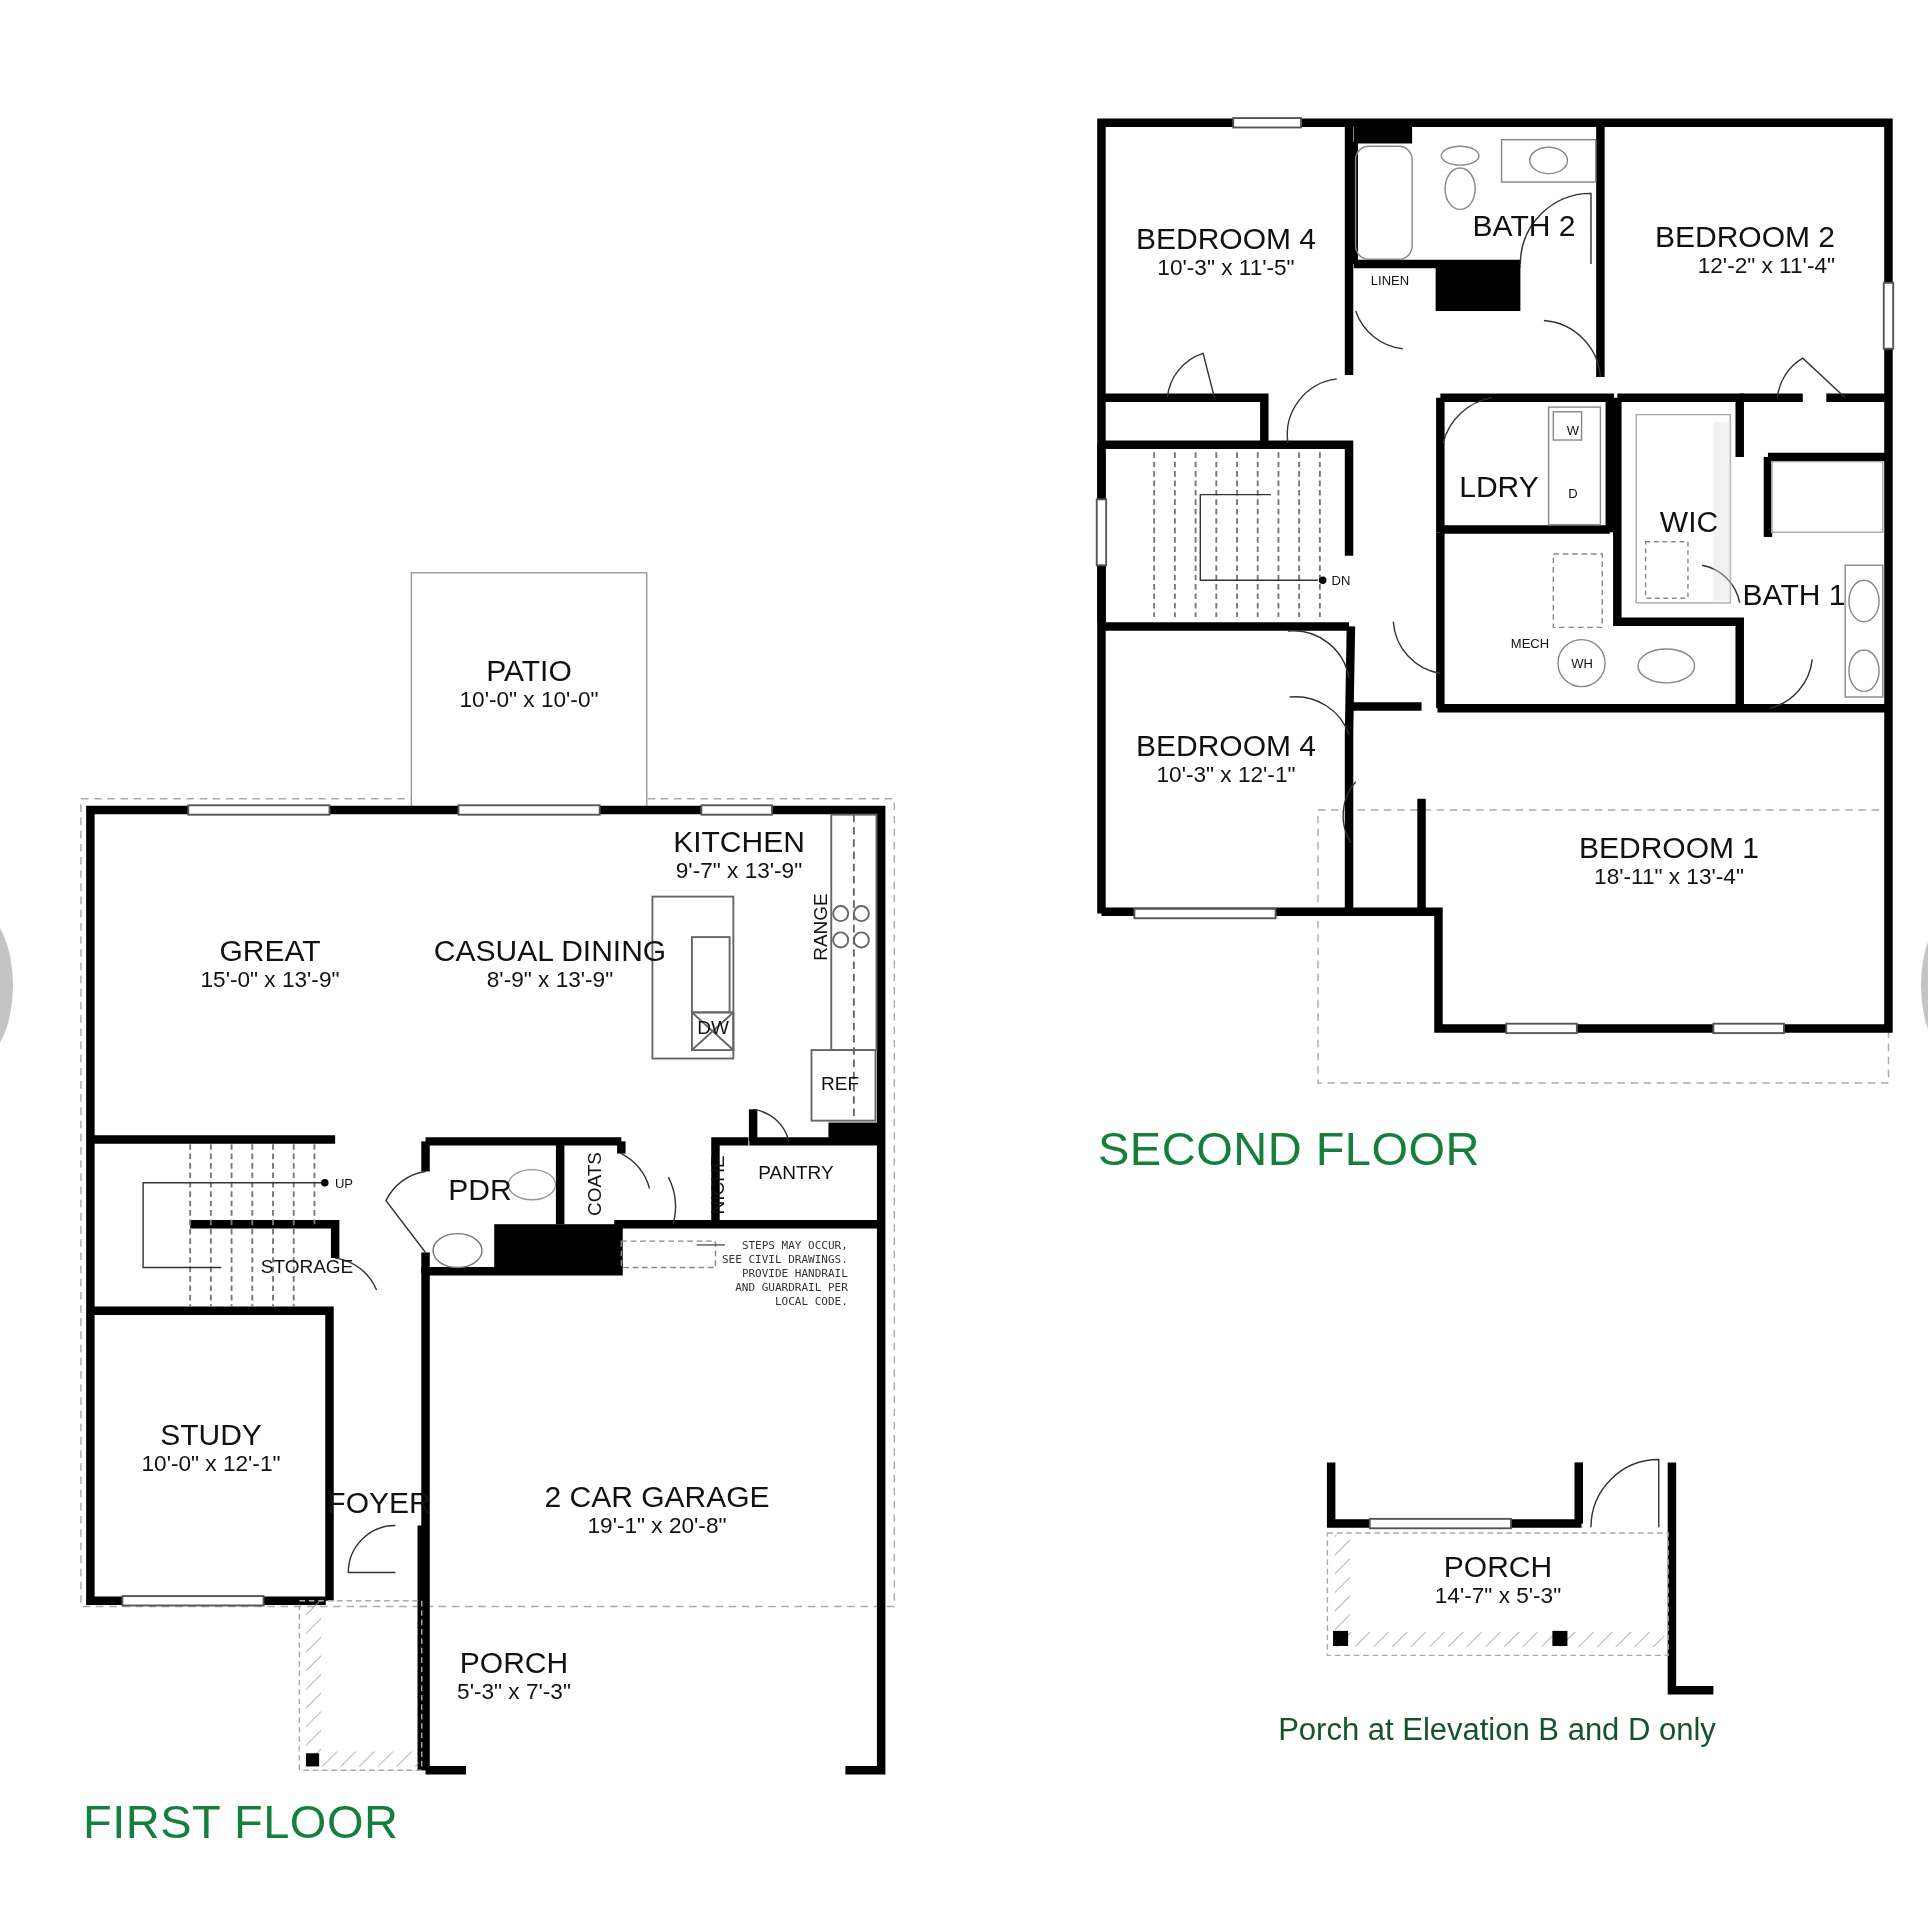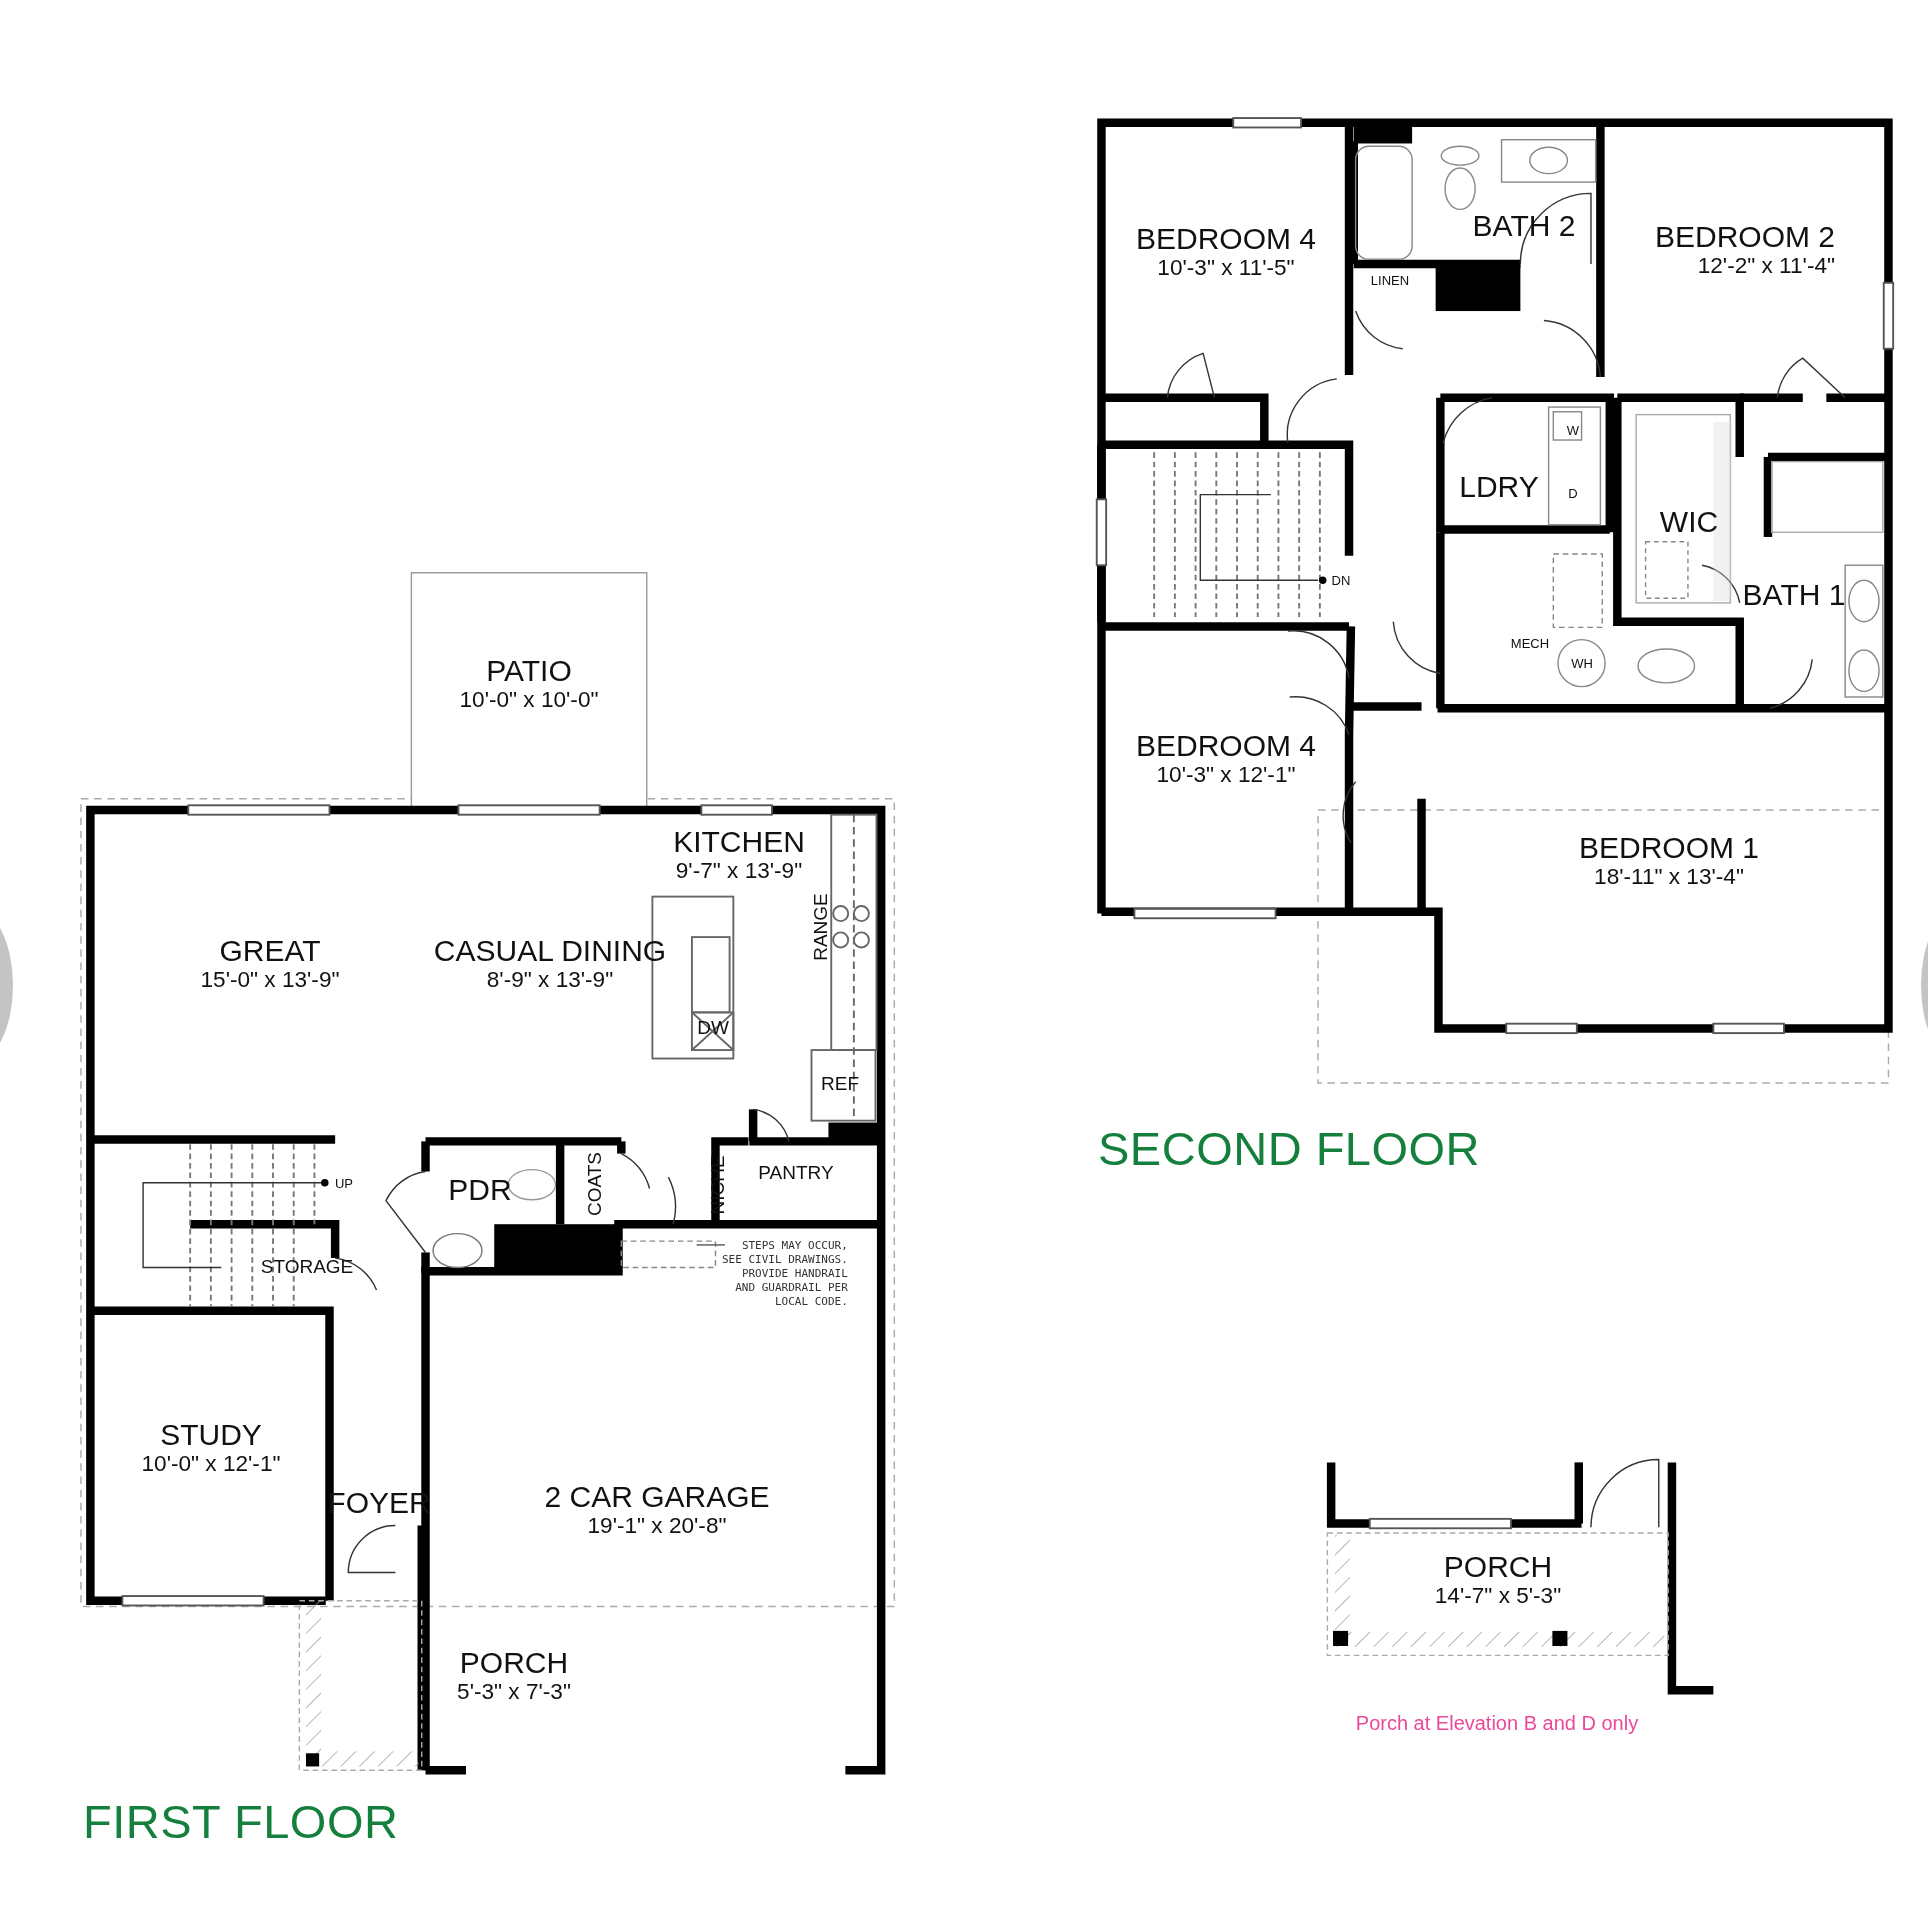--- a/index.html
+++ b/index.html
@@ -11,21 +11,21 @@
   .room-name { font-size:30px; }
   .room-dim { font-size:22.6px; display:block; margin-top:1.9px; }
   .small { font-size:19px; }
   .tiny { font-size:13px; }
   .vert { transform:translate(-50%,-50%) rotate(-90deg); }
   .floor-title { position:absolute; font-size:47px; color:#15803d; letter-spacing:0.5px; }
   .note { position:absolute; font-size:11px; line-height:14px; color:#333;
           font-family:"DejaVu Sans Mono", monospace; text-transform:uppercase;text-align:right; }
   .nav-arrow { position:absolute; width:75px; height:151px; border-radius:50%;
                background:#c4c4c4; }
-  .caption { position:absolute; font-size:20px; color:#ec4899; transform:translateX(-50%); white-space:nowrap; }
+  .caption { position:absolute; font-size:31px; color:#14532d; transform:translateX(-50%); white-space:nowrap; }
 </style>
 </head>
 <body>
 
 <div class="nav-arrow" style="left:-62px; top:910px;"></div>
 <div class="nav-arrow" style="left:1921px; top:910px;"></div>
 
 <svg id="plan" viewBox="0 0 2048 2044" xmlns="http://www.w3.org/2000/svg">
   <defs>
     <pattern id="hatch" width="14" height="14" patternUnits="userSpaceOnUse" patternTransform="rotate(45)">

